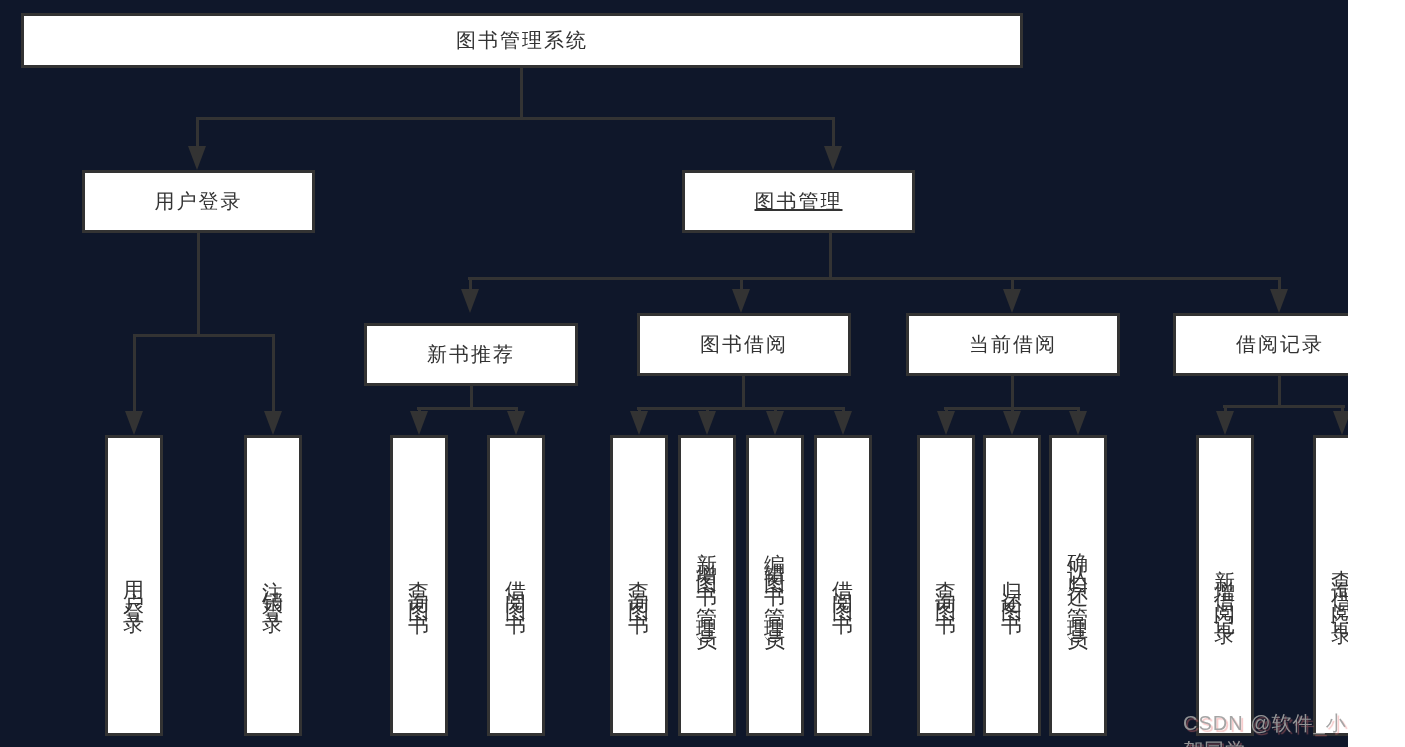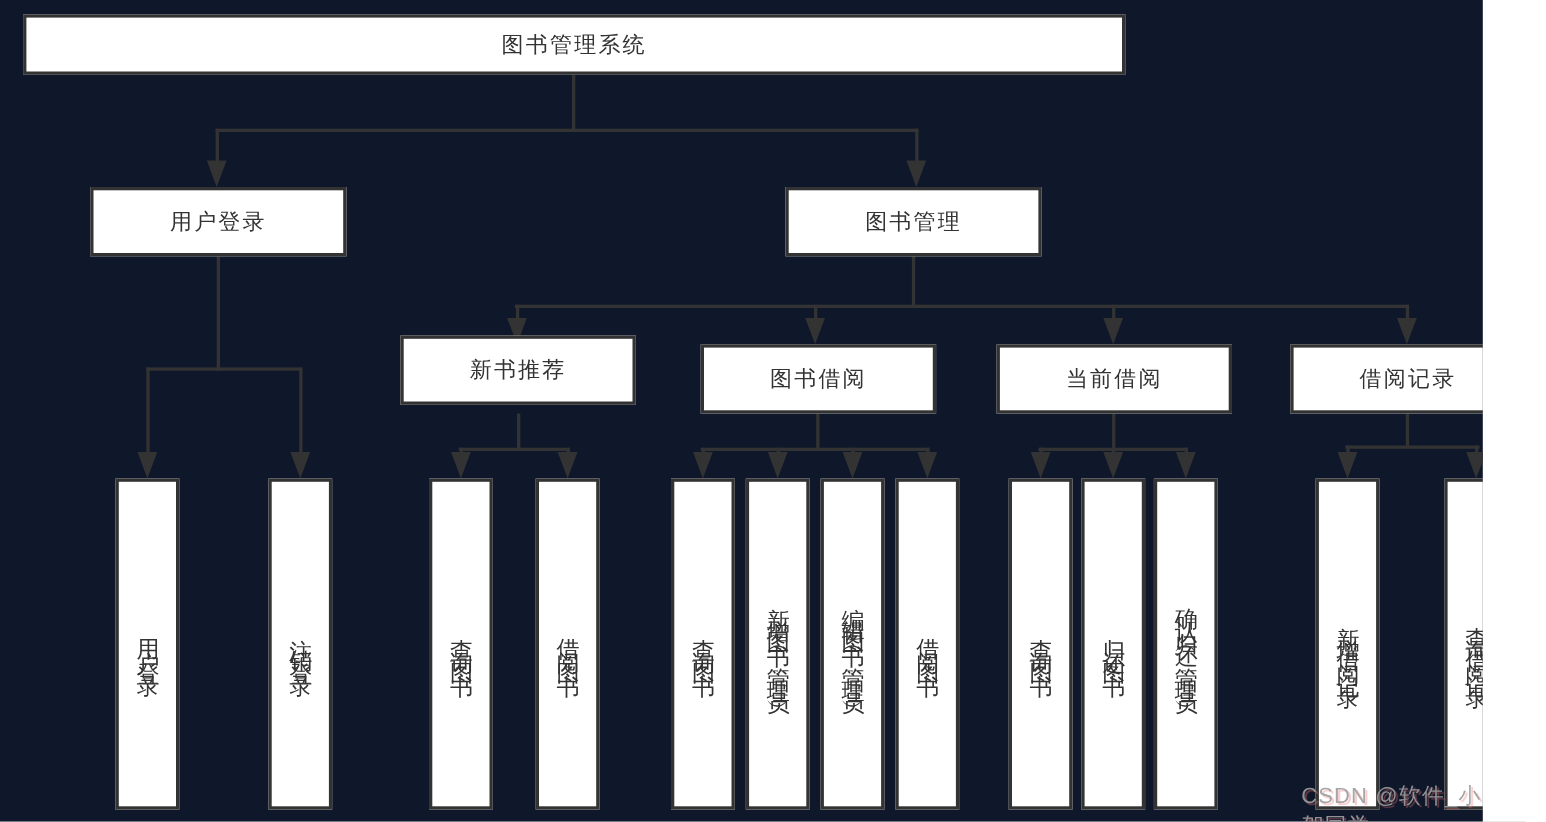--- a/index.html
+++ b/index.html
@@ -46,21 +46,21 @@
   <div class="vline" style="left:520px;top:68px;height:51px;"></div>
   <div class="hline" style="left:196px;top:117px;width:639px;"></div>
   <div class="vline" style="left:196px;top:117px;height:33px;"></div>
   <div class="ahead" style="left:188px;top:146px;"></div>
   <div class="vline" style="left:832px;top:117px;height:33px;"></div>
   <div class="ahead" style="left:824px;top:146px;"></div>
 
   <div class="box" style="left:82px;top:170px;width:233px;height:63px;">
     <span>用户登录</span>
   </div>
-  <div class="box" style="left:714px;top:170px;width:233px;height:63px;">
+  <div class="box" style="left:682px;top:170px;width:233px;height:63px;text-decoration:underline;">
     <span>图书管理</span>
   </div>
 
   <div class="vline" style="left:197px;top:233px;height:104px;"></div>
   <div class="hline" style="left:133px;top:334px;width:141px;"></div>
   <div class="vline" style="left:133px;top:334px;height:80px;"></div>
   <div class="ahead" style="left:125px;top:411px;"></div>
   <div class="vline" style="left:272px;top:334px;height:80px;"></div>
   <div class="ahead" style="left:264px;top:411px;"></div>
 
@@ -68,21 +68,21 @@
   <div class="hline" style="left:468px;top:277px;width:813px;"></div>
   <div class="vline" style="left:469px;top:277px;height:14px;"></div>
   <div class="ahead" style="left:461px;top:289px;"></div>
   <div class="vline" style="left:740px;top:277px;height:14px;"></div>
   <div class="ahead" style="left:732px;top:289px;"></div>
   <div class="vline" style="left:1011px;top:277px;height:14px;"></div>
   <div class="ahead" style="left:1003px;top:289px;"></div>
   <div class="vline" style="left:1278px;top:277px;height:14px;"></div>
   <div class="ahead" style="left:1270px;top:289px;"></div>
 
-  <div class="box" style="left:364px;top:305px;width:214px;height:63px;">
+  <div class="box" style="left:364px;top:323px;width:214px;height:63px;">
     <span>新书推荐</span>
   </div>
   <div class="box" style="left:906px;top:313px;width:214px;height:63px;">
     <span>当前借阅</span>
   </div>
   <div class="box" style="left:637px;top:313px;width:214px;height:63px;">
     <span>图书借阅</span>
   </div>
   <div class="box" style="left:1173px;top:313px;width:214px;height:63px;">
     <span>借阅记录</span>

